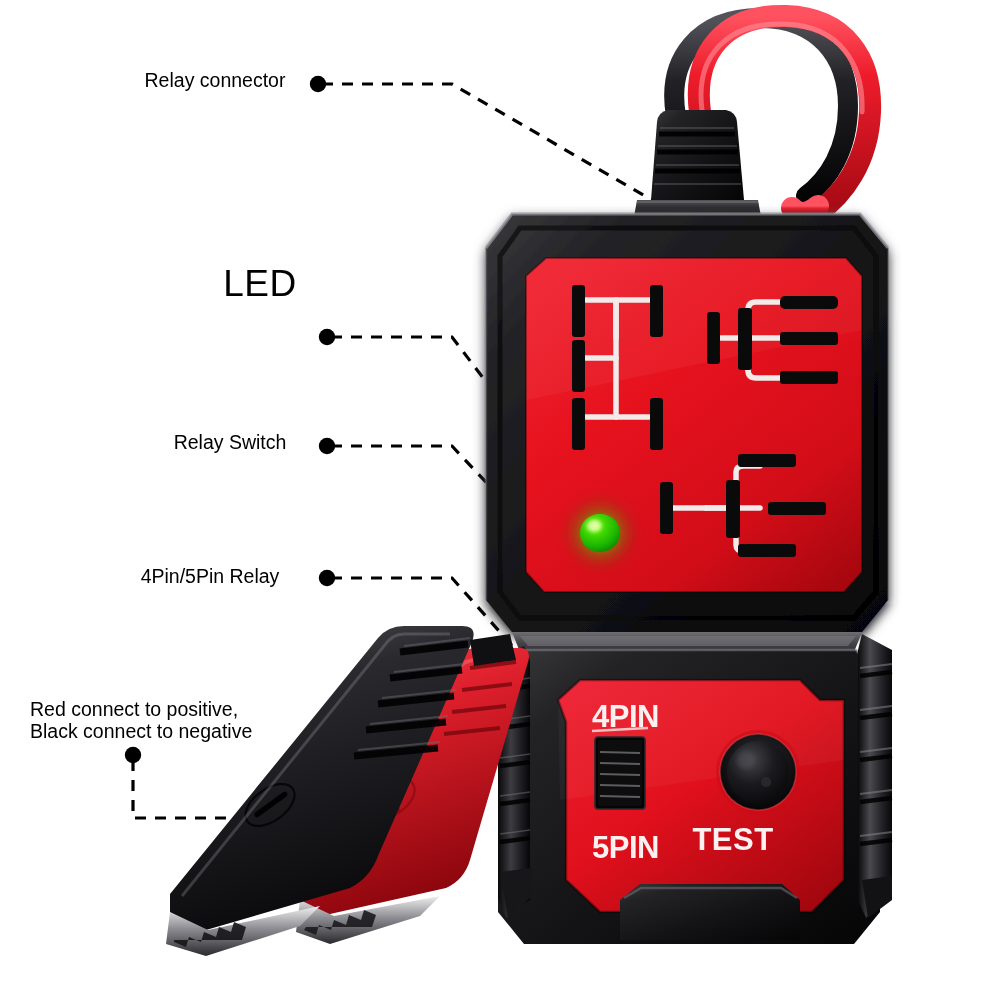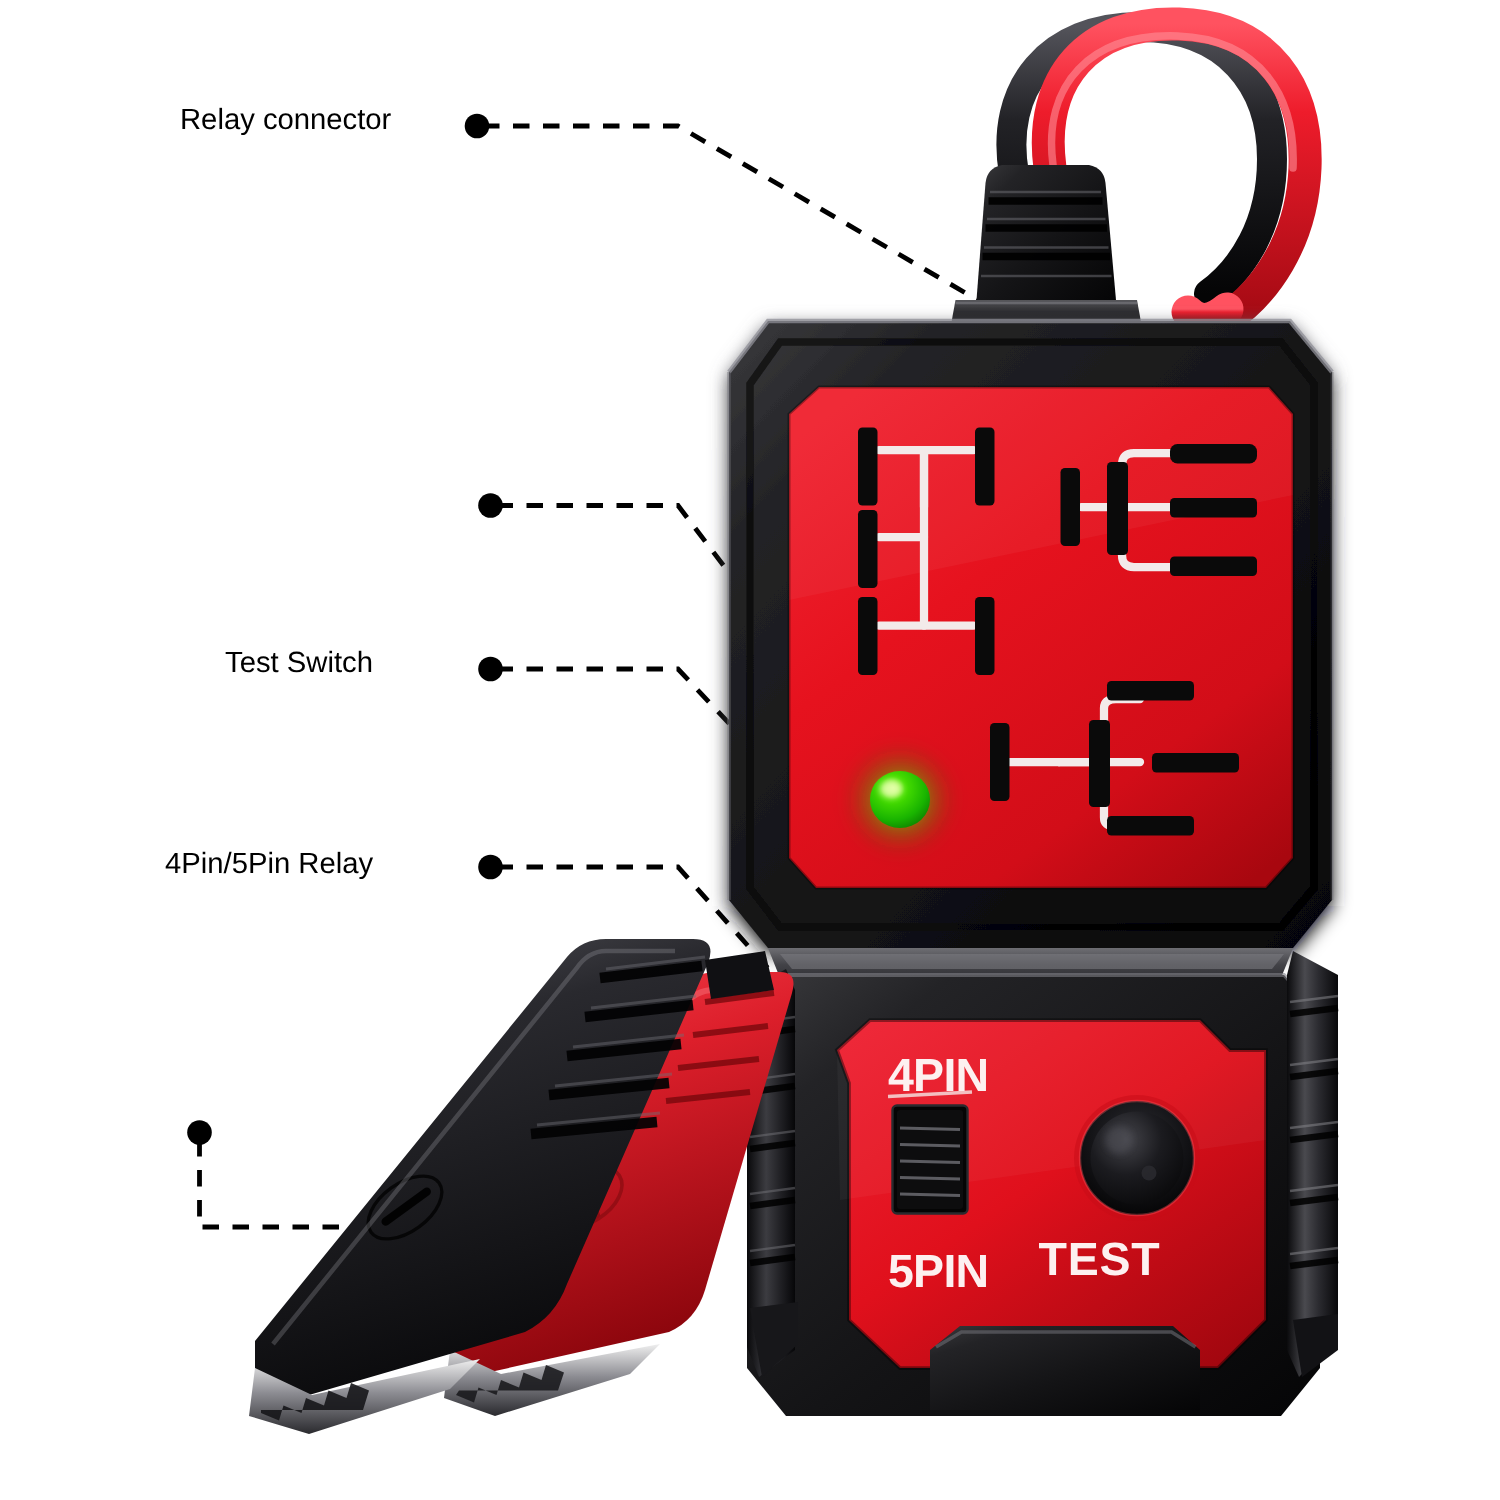--- a/index.html
+++ b/index.html
@@ -19,21 +19,21 @@
 
   
   .callout{
     position:absolute;
     z-index:70;
     color:#000;
     line-height:1.14;
     white-space:pre-line;
     font-family:"Liberation Sans", sans-serif;
   }
-  .callout.right{text-align:left;}
+  .callout.right{text-align:center;}
   .callout.left{text-align:left;}
   .c-relay{left:120px;top:69px;width:190px;font-size:19.5px;}
   .c-led-title{left:180px;top:263px;width:160px;font-size:37px;text-align:center;letter-spacing:.5px;}
   .c-led-body{left:70px;top:304px;width:260px;font-size:18.5px;}
   .c-test{left:150px;top:431px;width:160px;font-size:19.5px;}
   .c-pin{left:110px;top:565px;width:200px;font-size:19.5px;}
   .c-clip{left:30px;top:698px;width:250px;font-size:19.5px;text-align:left;}
 
   
   #device{position:absolute;z-index:20;}
@@ -423,20 +423,23 @@
         </g>
       </g>
 
       <path d="M 470 640 L 510 634 L 516 660 L 474 666 Z" fill="#101013"></path>
     </g>
 
   </svg>
 
   <div class="callout right c-relay">Relay connector</div>
 
-
-
-  <div class="callout right c-test">Test Switch</div>
+  <div class="callout c-led-title">LED</div>
+
+
+  <div class="callout right c-test">Relay Switch</div>
 
   <div class="callout right c-pin">4Pin/5Pin Relay</div>
 
+  <div class="callout left c-clip">Red connect to positive,
+Black connect to negative</div>
 
 </div>
 
 </body></html>

